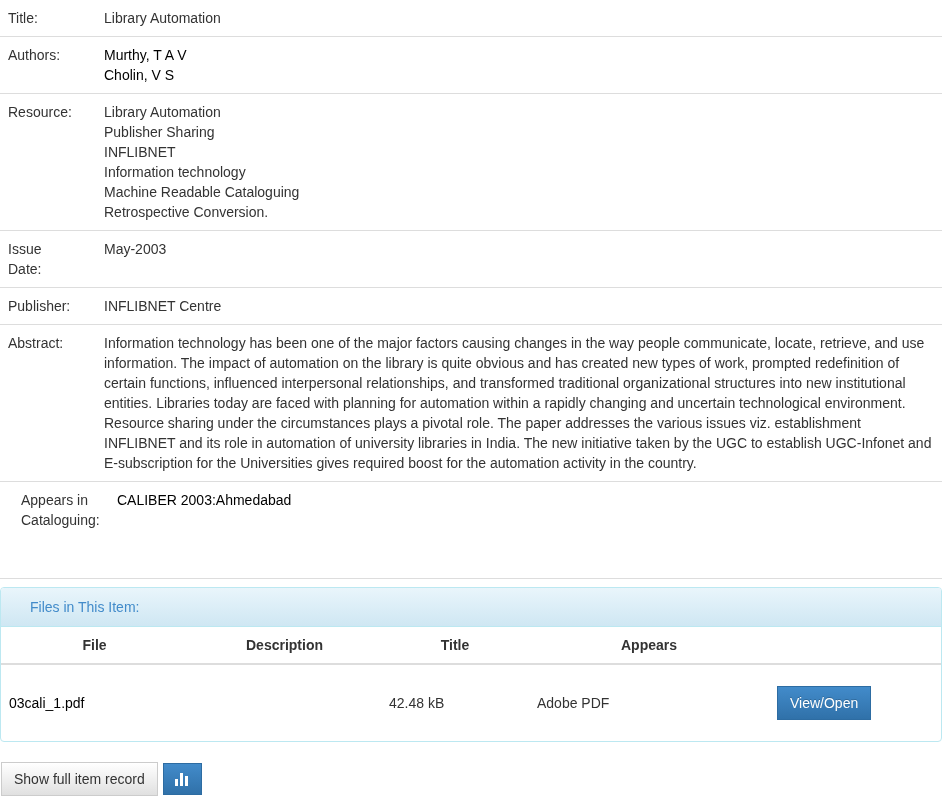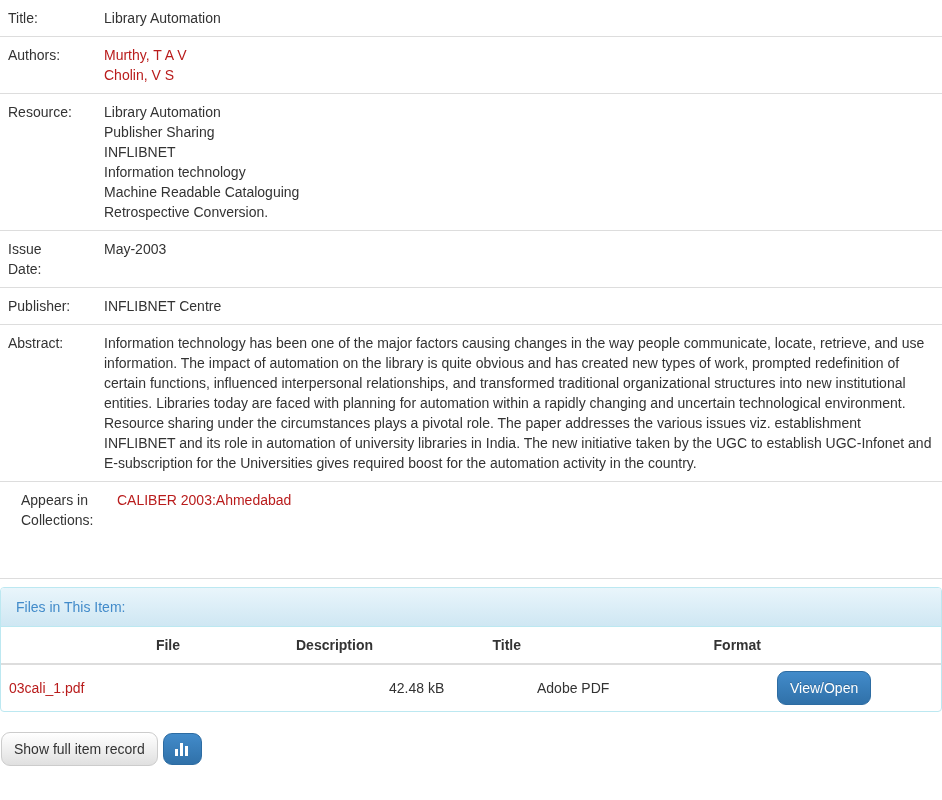--- a/index.html
+++ b/index.html
@@ -5,21 +5,21 @@
   * { box-sizing: border-box; }
   html, body {
     margin: 0; padding: 0;
     width: 942px;
     background: #ffffff;
     font-family: "Liberation Sans", "DejaVu Sans", sans-serif;
     font-size: 14px;
     line-height: 20px;
     color: #333333;
   }
-  a { color: #b91c1c; text-decoration: none; }
+  a { color: #000000; text-decoration: none; }
 
   
   table.meta {
     width: 100%;
     border-collapse: collapse;
     table-layout: fixed;
     border-radius: 11px;
   }
   table.meta td {
     padding: 8px;
@@ -32,54 +32,54 @@
   .value-line { display: block; }
 
   
   .panel {
     margin-top: 8px;
     border: 1px solid #bce8f1;
     border-radius: 4px;
     overflow: hidden;
   }
   .panel-heading {
-    padding: 9px 15px;
+    padding: 9px 29px;
     background: linear-gradient(to bottom, #e9f5fb 0%, #cfe7f3 100%);
     border-bottom: 1px solid #bce8f1;
     color: #428bca;
   }
   table.files {
     width: 100%;
     border-collapse: collapse;
     table-layout: fixed;
   }
   table.files th {
-    text-align: right;
+    text-align: center;
     font-weight: bold;
     padding: 8px;
     border-bottom: 2px solid #dddddd;
   }
   table.files td {
-    padding: 6px 8px;
+    padding: 21px 8px;
     vertical-align: middle;
   }
   .col-file   { width: 187px; }
   .col-desc   { width: 193px; }
   .col-size   { width: 148px; }
   .col-format { width: 240px; }
   .col-action { }
   td.action-cell { padding-left: 0; }
 
   .btn {
     display: inline-block;
     font-family: inherit;
     font-size: 14px;
     line-height: 20px;
     padding: 6px 12px;
-    border-radius: 9px;
+    border-radius: 0;
     cursor: pointer;
     vertical-align: middle;
   }
   .btn-primary {
     color: #ffffff;
     background: linear-gradient(to bottom, #428bca 0%, #3071a9 100%);
     border: 1px solid #2d6ca2;
     text-shadow: 0 -1px 0 rgba(0,0,0,0.2);
   }
   .btn-default {
@@ -161,38 +161,38 @@
         <td class="label-cell">
           <div>Abstract:</div>
         </td>
         <td>
           <span class="value-line">Information technology has been one of the major factors causing changes in the way people communicate, locate, retrieve, and use information. The impact of automation on the library is quite obvious and has created new types of work, prompted redefinition of certain functions, influenced interpersonal relationships, and transformed traditional organizational structures into new institutional entities. Libraries today are faced with planning for automation within a rapidly changing and uncertain technological environment. Resource sharing under the circumstances plays a pivotal role. The paper addresses the various issues viz. establishment INFLIBNET and its role in automation of university libraries in India. The new initiative taken by the UGC to establish UGC-Infonet and E-subscription for the Universities gives required boost for the automation activity in the country.</span>
         </td>
       </tr>
       <tr>
         <td class="label-cell">
           <div>Appears in</div>
-          <div>Collections:</div>
+          <div>Cataloguing:</div>
         </td>
         <td>
           <a href="#" class="value-line">CALIBER 2003:Ahmedabad</a>
         </td>
       </tr>
     </tbody>
 </table>
 
 <div class="panel">
   <div class="panel-heading">Files in This Item:</div>
   <table class="files">
     <thead>
         <tr id="files-head-row">
           <th class="col-file">File</th>
           <th class="col-desc">Description</th>
           <th class="col-size">Title</th>
-          <th class="col-format">Format</th>
+          <th class="col-format">Appears</th>
           <th class="col-action"></th>
         </tr>
       </thead>
     <tbody id="files-body">
         <tr>
           <td><a href="#">03cali_1.pdf</a></td>
           <td></td>
           <td>42.48 kB</td>
           <td>Adobe PDF</td>
           <td class="action-cell"><button class="btn btn-primary">View/Open</button></td>

